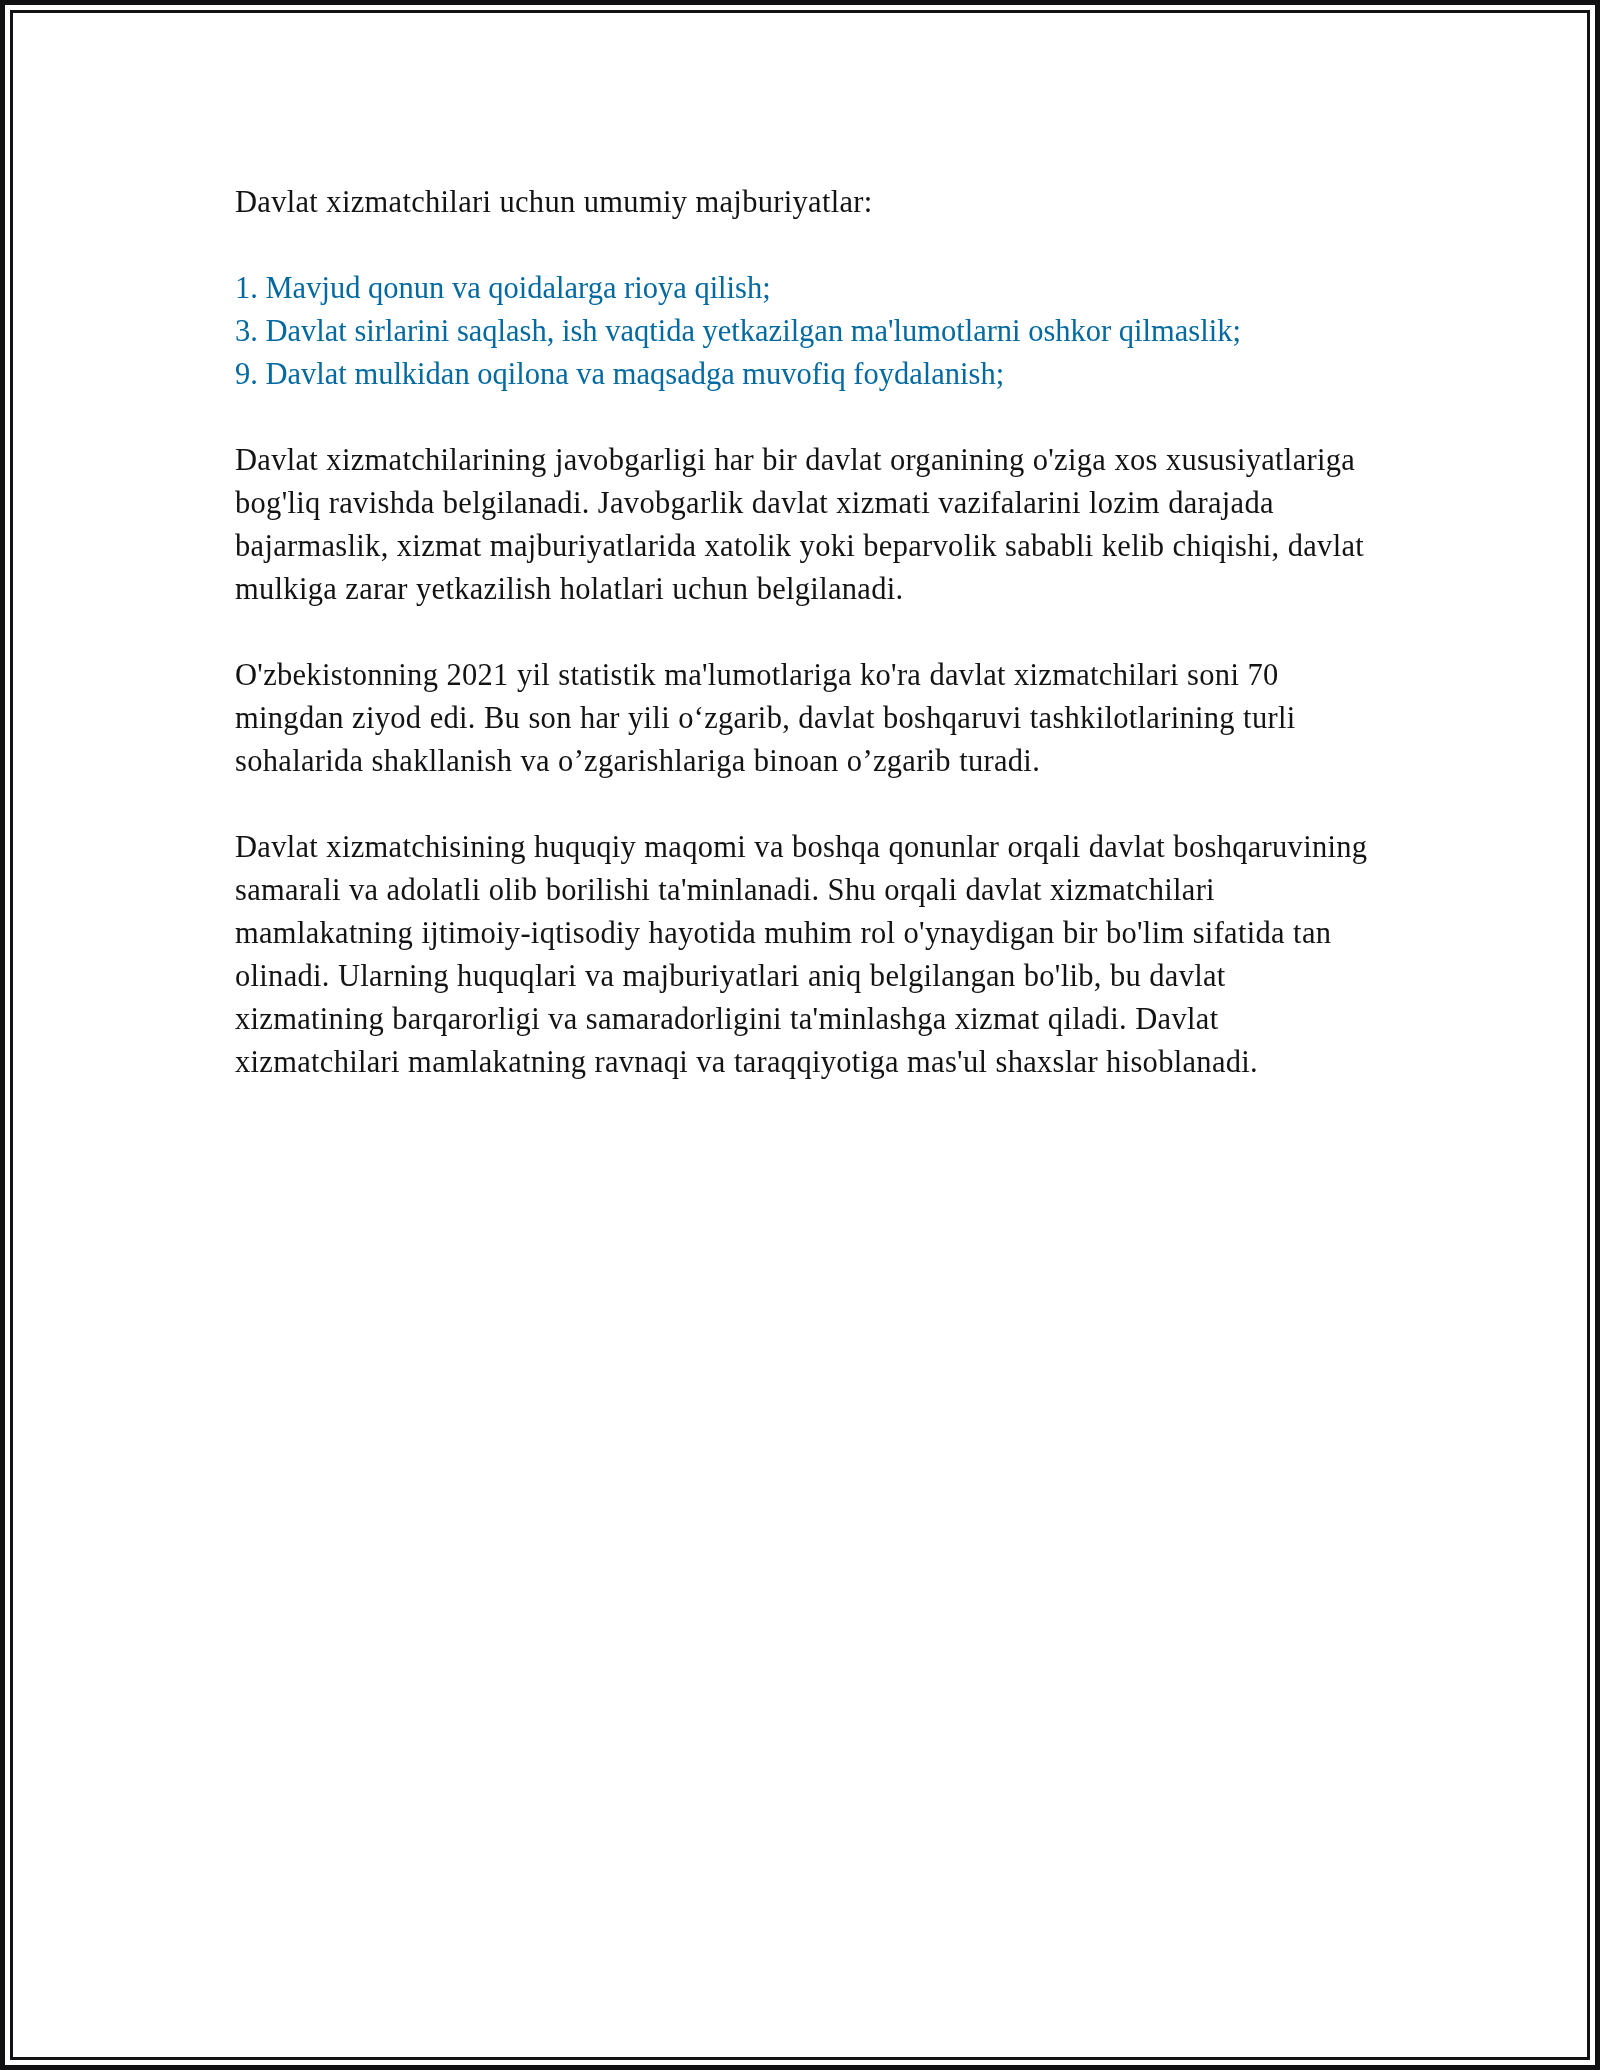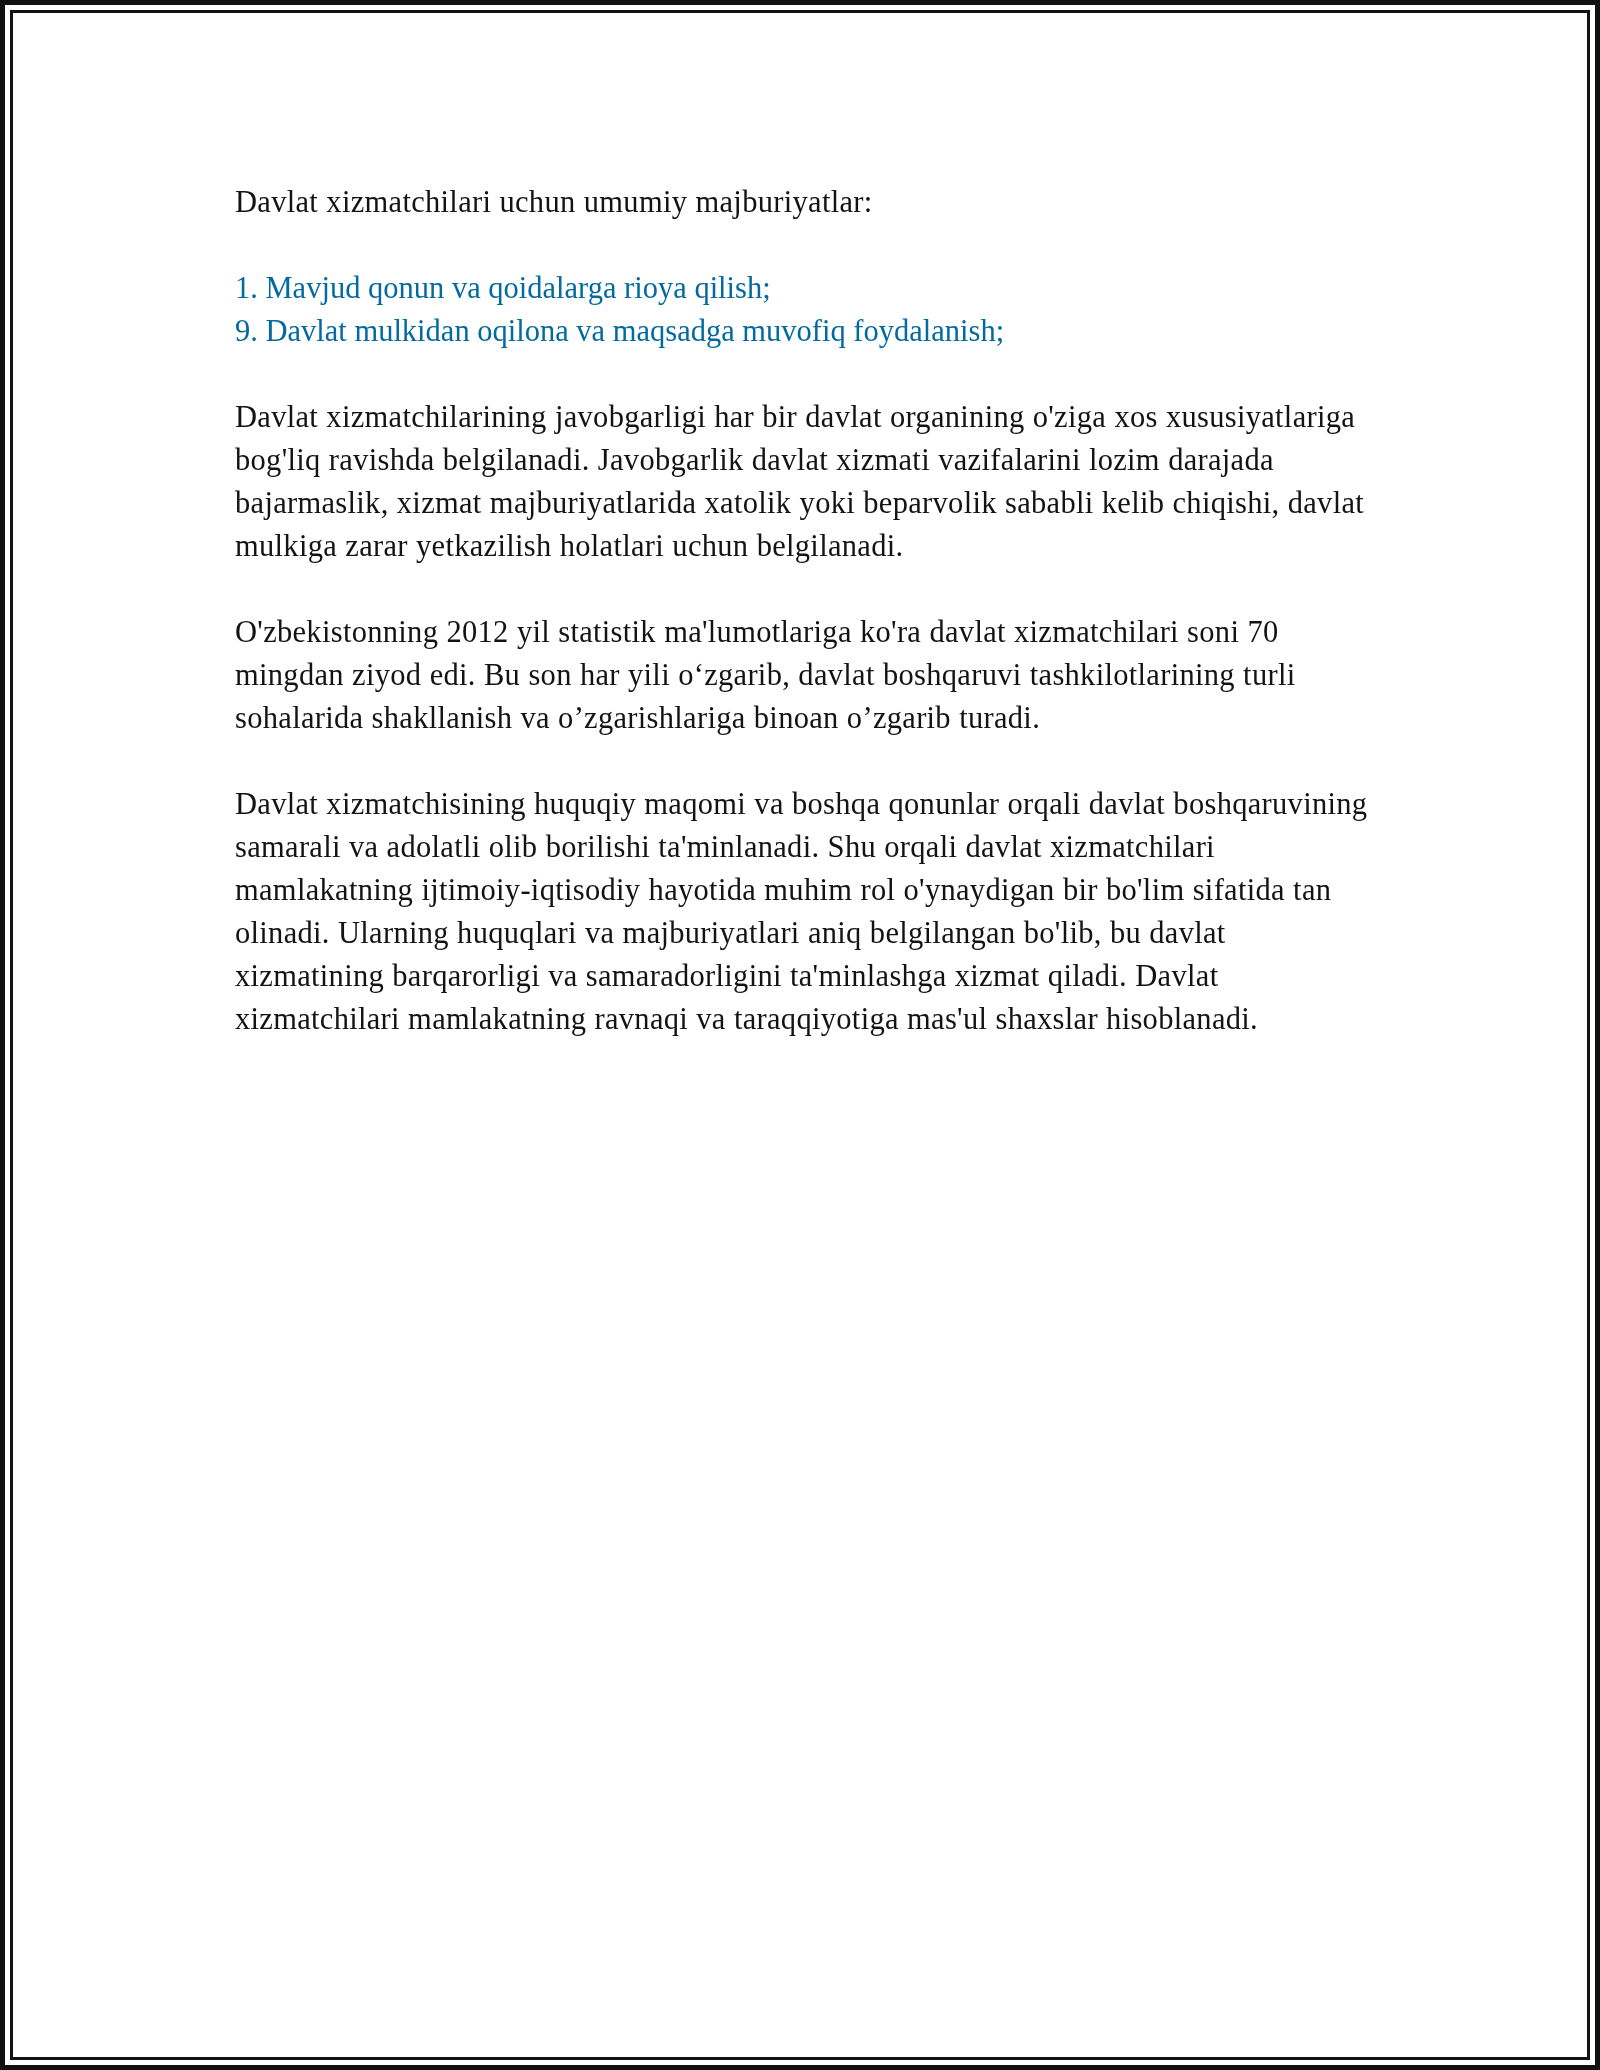--- a/index.html
+++ b/index.html
@@ -93,30 +93,31 @@
       <div class="page-sheet">
 
         <div class="doc-body">
 
           <div class="text-block">Davlat xizmatchilari uchun umumiy majburiyatlar:</div>
 
           <div class="block-gap"></div>
 
           <div class="list-block">
             <div class="list-item">1. Mavjud qonun va qoidalarga rioya qilish;</div>
+            <div class="list-item">3. Davlat sirlarini saqlash, ish vaqtida yetkazilgan ma'lumotlarni oshkor qilmaslik;</div>
             <div class="list-item">9. Davlat mulkidan oqilona va maqsadga muvofiq foydalanish;</div>
           </div>
 
           <div class="block-gap"></div>
 
           <div class="text-block">Davlat xizmatchilarining javobgarligi har bir davlat organining o'ziga xos xususiyatlariga bog'liq ravishda belgilanadi. Javobgarlik davlat xizmati vazifalarini lozim darajada bajarmaslik, xizmat majburiyatlarida xatolik yoki beparvolik sababli kelib chiqishi, davlat mulkiga zarar yetkazilish holatlari uchun belgilanadi.</div>
 
           <div class="block-gap"></div>
 
-          <div class="text-block">O'zbekistonning 2012 yil statistik ma'lumotlariga ko'ra davlat xizmatchilari soni 70 mingdan ziyod edi. Bu son har yili o‘zgarib, davlat boshqaruvi tashkilotlarining turli sohalarida shakllanish va o’zgarishlariga binoan o’zgarib turadi.</div>
+          <div class="text-block">O'zbekistonning 2021 yil statistik ma'lumotlariga ko'ra davlat xizmatchilari soni 70 mingdan ziyod edi. Bu son har yili o‘zgarib, davlat boshqaruvi tashkilotlarining turli sohalarida shakllanish va o’zgarishlariga binoan o’zgarib turadi.</div>
 
           <div class="block-gap"></div>
 
           <div class="text-block">Davlat xizmatchisining huquqiy maqomi va boshqa qonunlar orqali davlat boshqaruvining samarali va adolatli olib borilishi ta'minlanadi. Shu orqali davlat xizmatchilari mamlakatning ijtimoiy-iqtisodiy hayotida muhim rol o'ynaydigan bir bo'lim sifatida tan olinadi. Ularning huquqlari va majburiyatlari aniq belgilangan bo'lib, bu davlat xizmatining barqarorligi va samaradorligini ta'minlashga xizmat qiladi. Davlat xizmatchilari mamlakatning ravnaqi va taraqqiyotiga mas'ul shaxslar hisoblanadi.</div>
 
         </div>
 
       </div>
     </div>
   </div>

